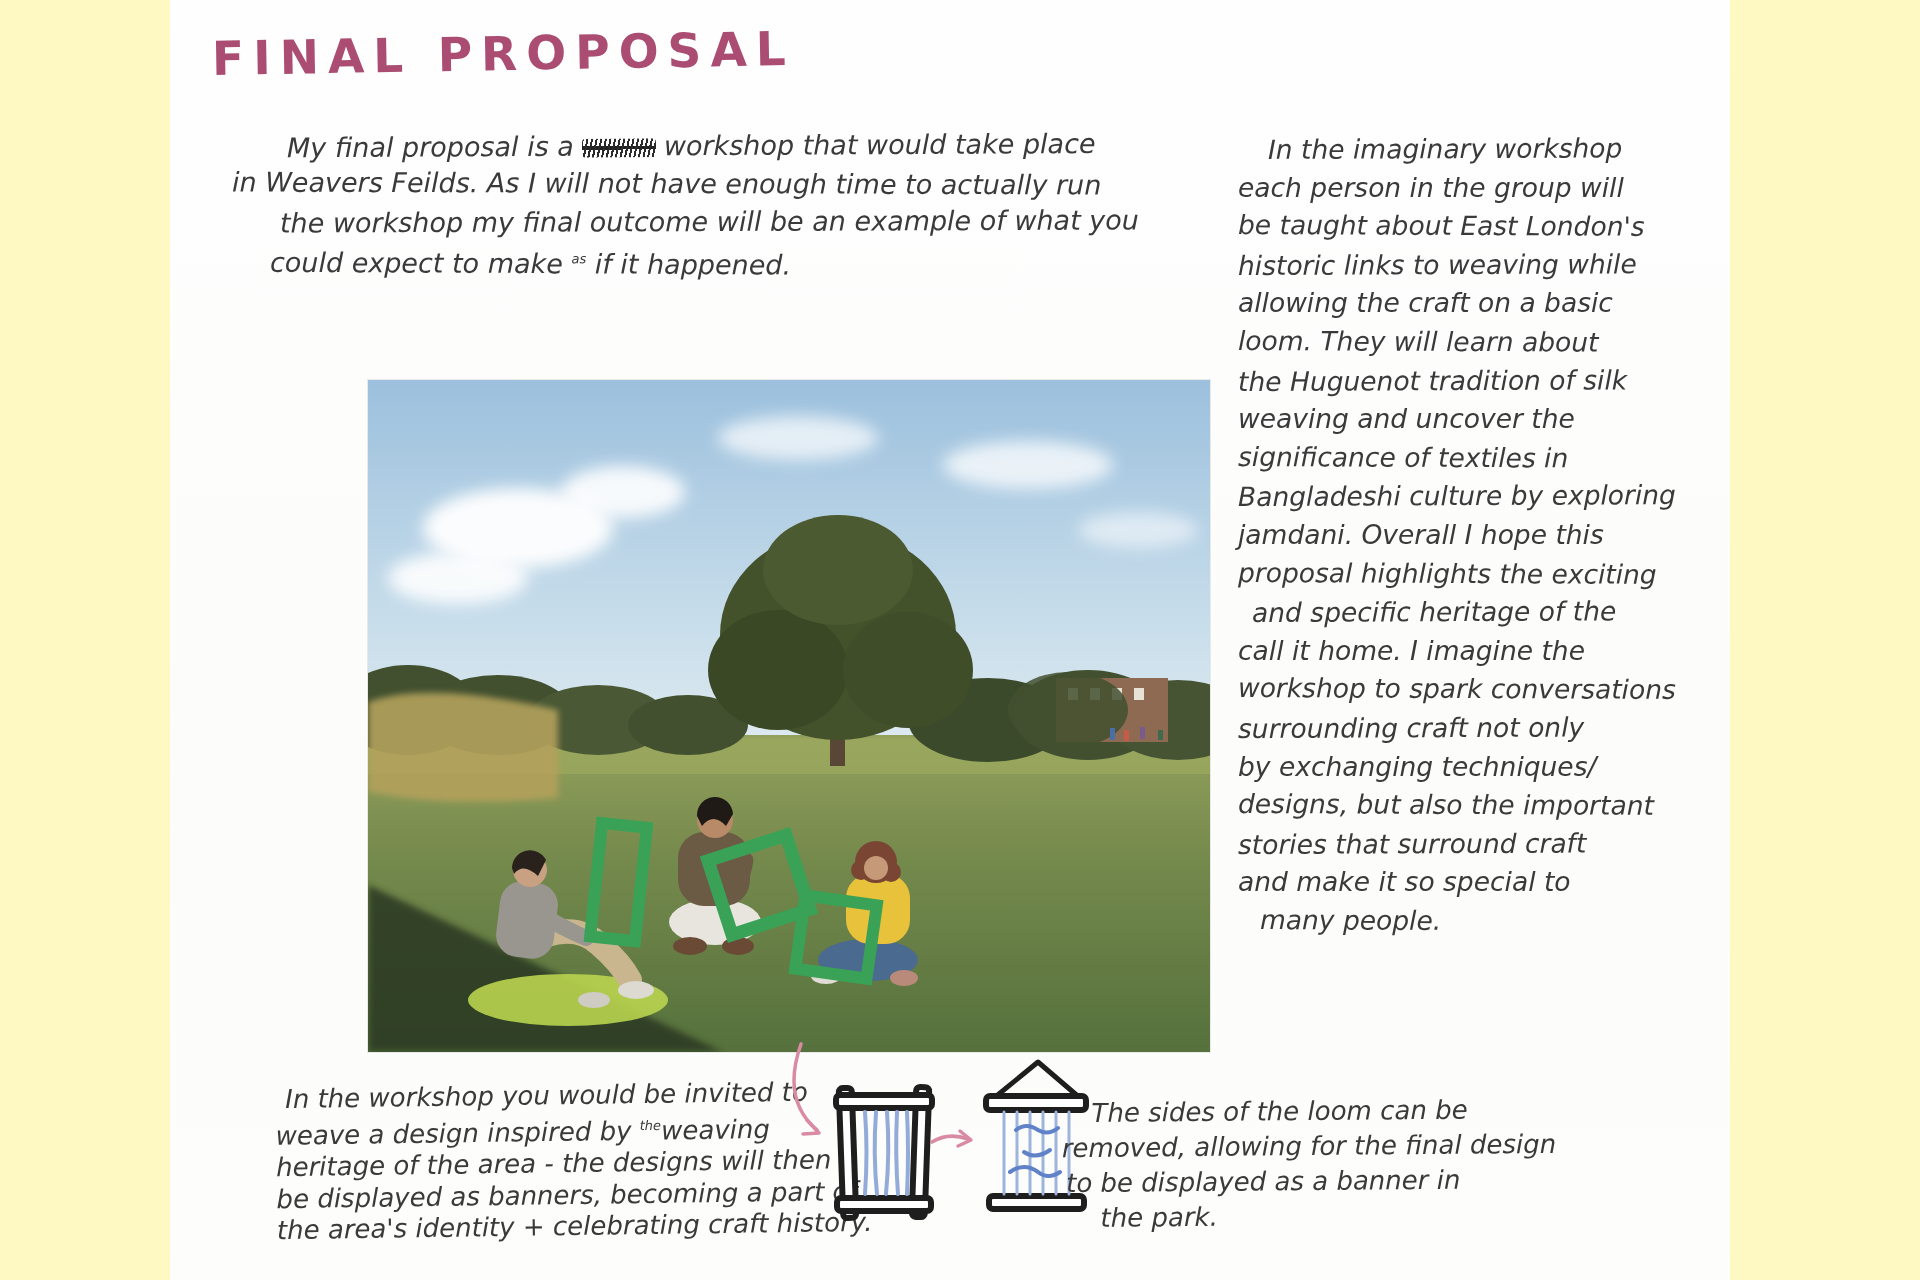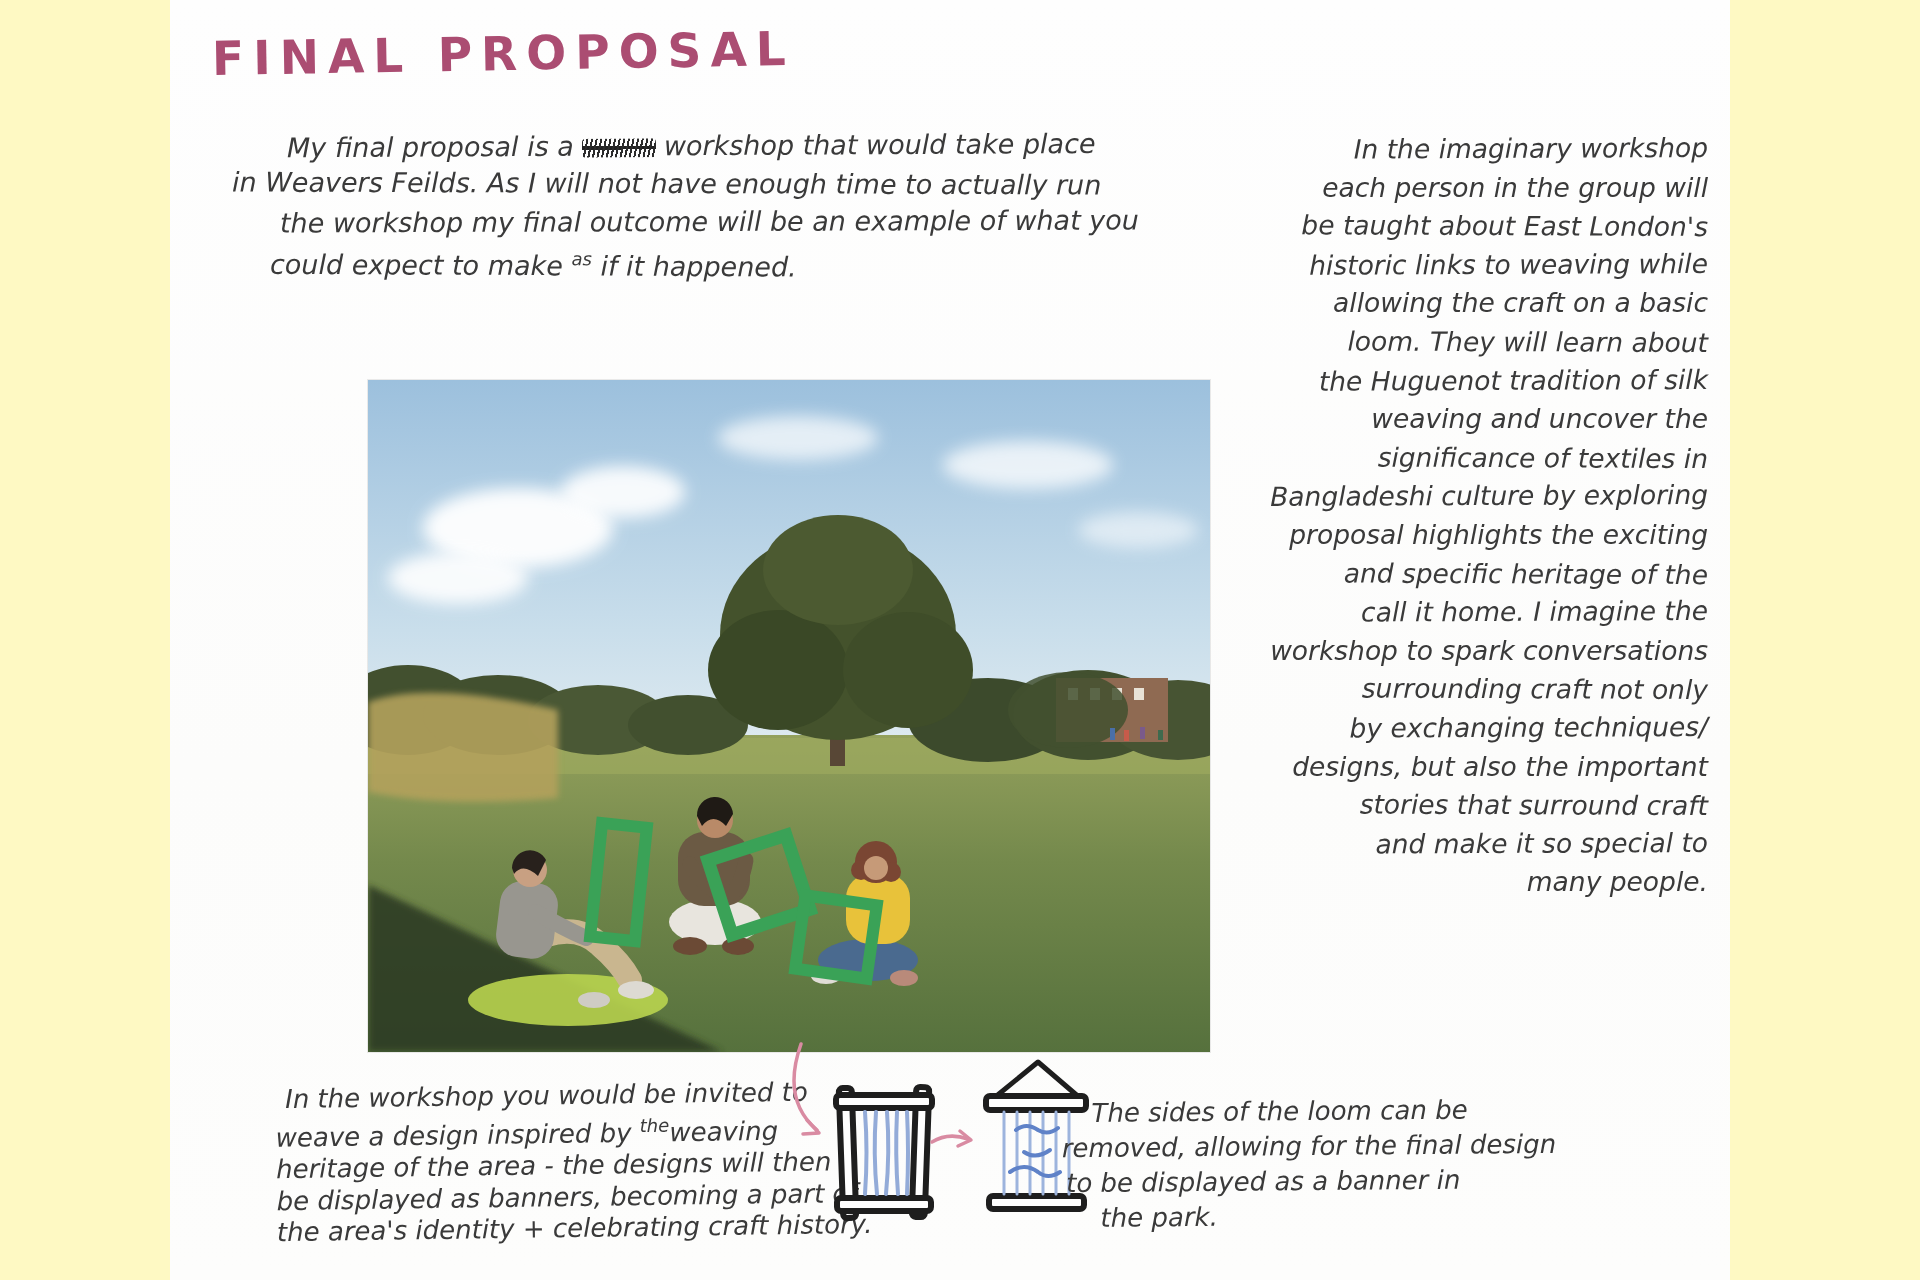--- a/index.html
+++ b/index.html
@@ -17,29 +17,29 @@
 
   
   .hand{font-style:italic;color:#3a3a3a;}
   .hand div{white-space:nowrap;}
 
   .intro{position:absolute;left:232px;top:127px;font-size:27px;line-height:38px;}
   .intro .l1{margin-left:55px;transform:rotate(-0.3deg);}
   .intro .l2{margin-left:0;transform:rotate(0.2deg);}
   .intro .l3{margin-left:48px;transform:rotate(-0.2deg);}
   .intro .l4{margin-left:38px;transform:rotate(0.3deg);}
-  sup{font-size:18px;}
+  sup{font-size:13px;}
 
   .scribble{display:inline-block;width:74px;height:19px;vertical-align:-2px;margin:0 8px;
             border-radius:4px;
             background:
               repeating-linear-gradient(102deg,#2b2b2b 0 2px,rgba(0,0,0,0) 2px 4.5px),
               linear-gradient(180deg,rgba(0,0,0,0) 40%,#222 40% 58%,rgba(0,0,0,0) 58%);}
 
-  .rc{position:absolute;left:1238px;top:130px;font-size:26.5px;line-height:38.6px;width:470px;text-align:right;}
+  .rc{position:absolute;left:1238px;top:130px;font-size:26.5px;line-height:38.6px;width:470px;}
   .rc div:nth-child(1){padding-left:30px;}
   .rc div:nth-child(13){padding-left:14px;}
   .rc div:nth-child(21){padding-left:22px;}
   .rc div:nth-child(22){padding-left:130px;}
   .rc div:nth-child(3n){transform:rotate(0.25deg);}
   .rc div:nth-child(3n+1){transform:rotate(-0.25deg);}
 
   .photo{position:absolute;left:368px;top:380px;width:842px;height:672px;
          box-shadow:0 0 0 1px rgba(0,0,0,0.08);}
 
@@ -81,20 +81,21 @@
     <div>In the imaginary workshop</div>
     <div>each person in the group will</div>
     <div>be taught about East London's</div>
     <div>historic links to weaving while</div>
     <div>allowing the craft on a basic</div>
     <div>loom. They will learn about</div>
     <div>the Huguenot tradition of silk</div>
     <div>weaving and uncover the</div>
     <div>significance of textiles in</div>
     <div>Bangladeshi culture by exploring</div>
+    <div>jamdani. Overall I hope this</div>
     <div>proposal highlights the exciting</div>
     <div>and specific heritage of the</div>
     <div>call it home. I imagine the</div>
     <div>workshop to spark conversations</div>
     <div>surrounding craft not only</div>
     <div>by exchanging techniques/</div>
     <div>designs, but also the important</div>
     <div>stories that surround craft</div>
     <div>and make it so special to</div>
     <div>many people.</div>

